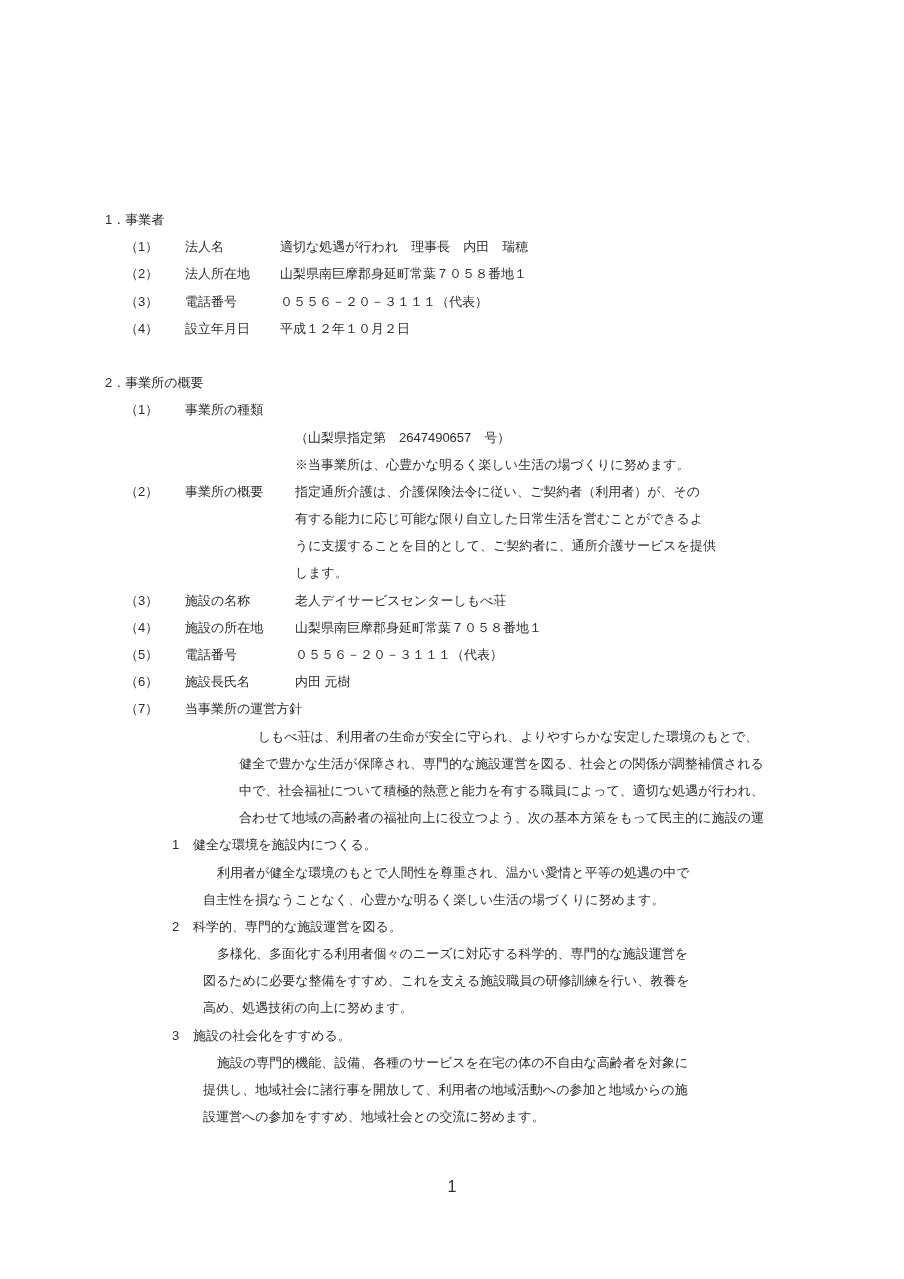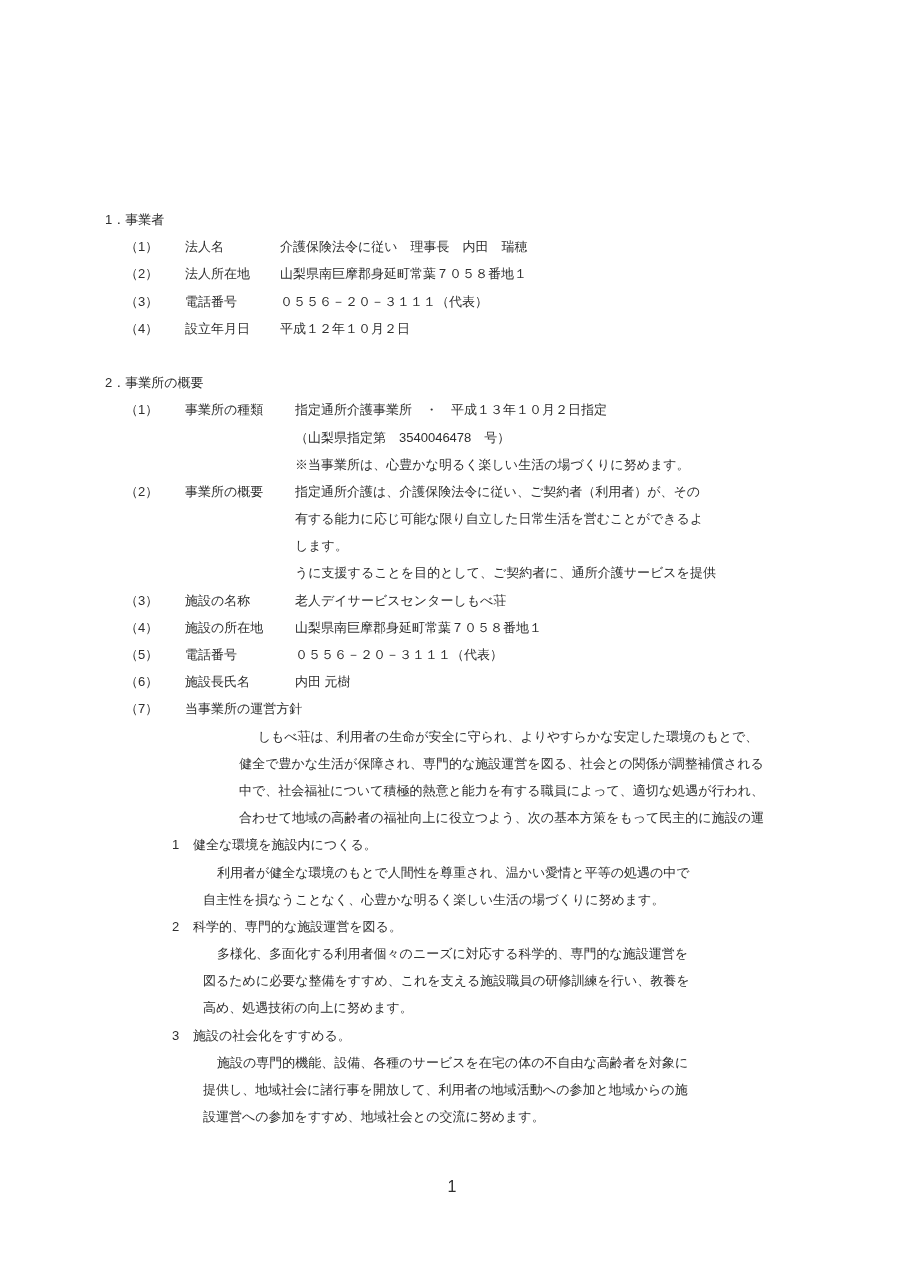--- a/index.html
+++ b/index.html
@@ -67,21 +67,21 @@
 <body>
 
 <div class="page">
   <div class="content">
 
     <div class="line heading">1．事業者</div>
 
     <div class="item-row s1">
       <span class="col-num">（1）</span>
       <span class="col-label">法人名</span>
-      <span class="col-value">介護保険法令に従い　理事長　内田　瑞穂</span>
+      <span class="col-value">適切な処遇が行われ　理事長　内田　瑞穂</span>
     </div>
     <div class="item-row s1">
       <span class="col-num">（2）</span>
       <span class="col-label">法人所在地</span>
       <span class="col-value">山梨県南巨摩郡身延町常葉７０５８番地１</span>
     </div>
     <div class="item-row s1">
       <span class="col-num">（3）</span>
       <span class="col-label">電話番号</span>
       <span class="col-value">０５５６－２０－３１１１（代表）</span>
@@ -92,33 +92,32 @@
       <span class="col-value">平成１２年１０月２日</span>
     </div>
 
     <div class="blank"></div>
 
     <div class="line heading">2．事業所の概要</div>
 
     <div class="item-row s2">
       <span class="col-num">（1）</span>
       <span class="col-label">事業所の種類</span>
-      <span class="col-value">指定通所介護事業所　・　平成１３年１０月２日指定</span>
     </div>
-    <div class="line extra">（山梨県指定第　3540046478　号）</div>
+    <div class="line extra">（山梨県指定第　2647490657　号）</div>
     <div class="line extra">※当事業所は、心豊かな明るく楽しい生活の場づくりに努めます。</div>
 
     <div class="item-row s2">
       <span class="col-num">（2）</span>
       <span class="col-label">事業所の概要</span>
       <span class="col-value">指定通所介護は、介護保険法令に従い、ご契約者（利用者）が、その</span>
     </div>
     <div class="line extra">有する能力に応じ可能な限り自立した日常生活を営むことができるよ</div>
+    <div class="line extra">うに支援することを目的として、ご契約者に、通所介護サービスを提供</div>
     <div class="line extra">します。</div>
-    <div class="line extra">うに支援することを目的として、ご契約者に、通所介護サービスを提供</div>
 
     <div class="item-row s2">
       <span class="col-num">（3）</span>
       <span class="col-label">施設の名称</span>
       <span class="col-value">老人デイサービスセンターしもべ荘</span>
     </div>
     <div class="item-row s2">
       <span class="col-num">（4）</span>
       <span class="col-label">施設の所在地</span>
       <span class="col-value">山梨県南巨摩郡身延町常葉７０５８番地１</span>

